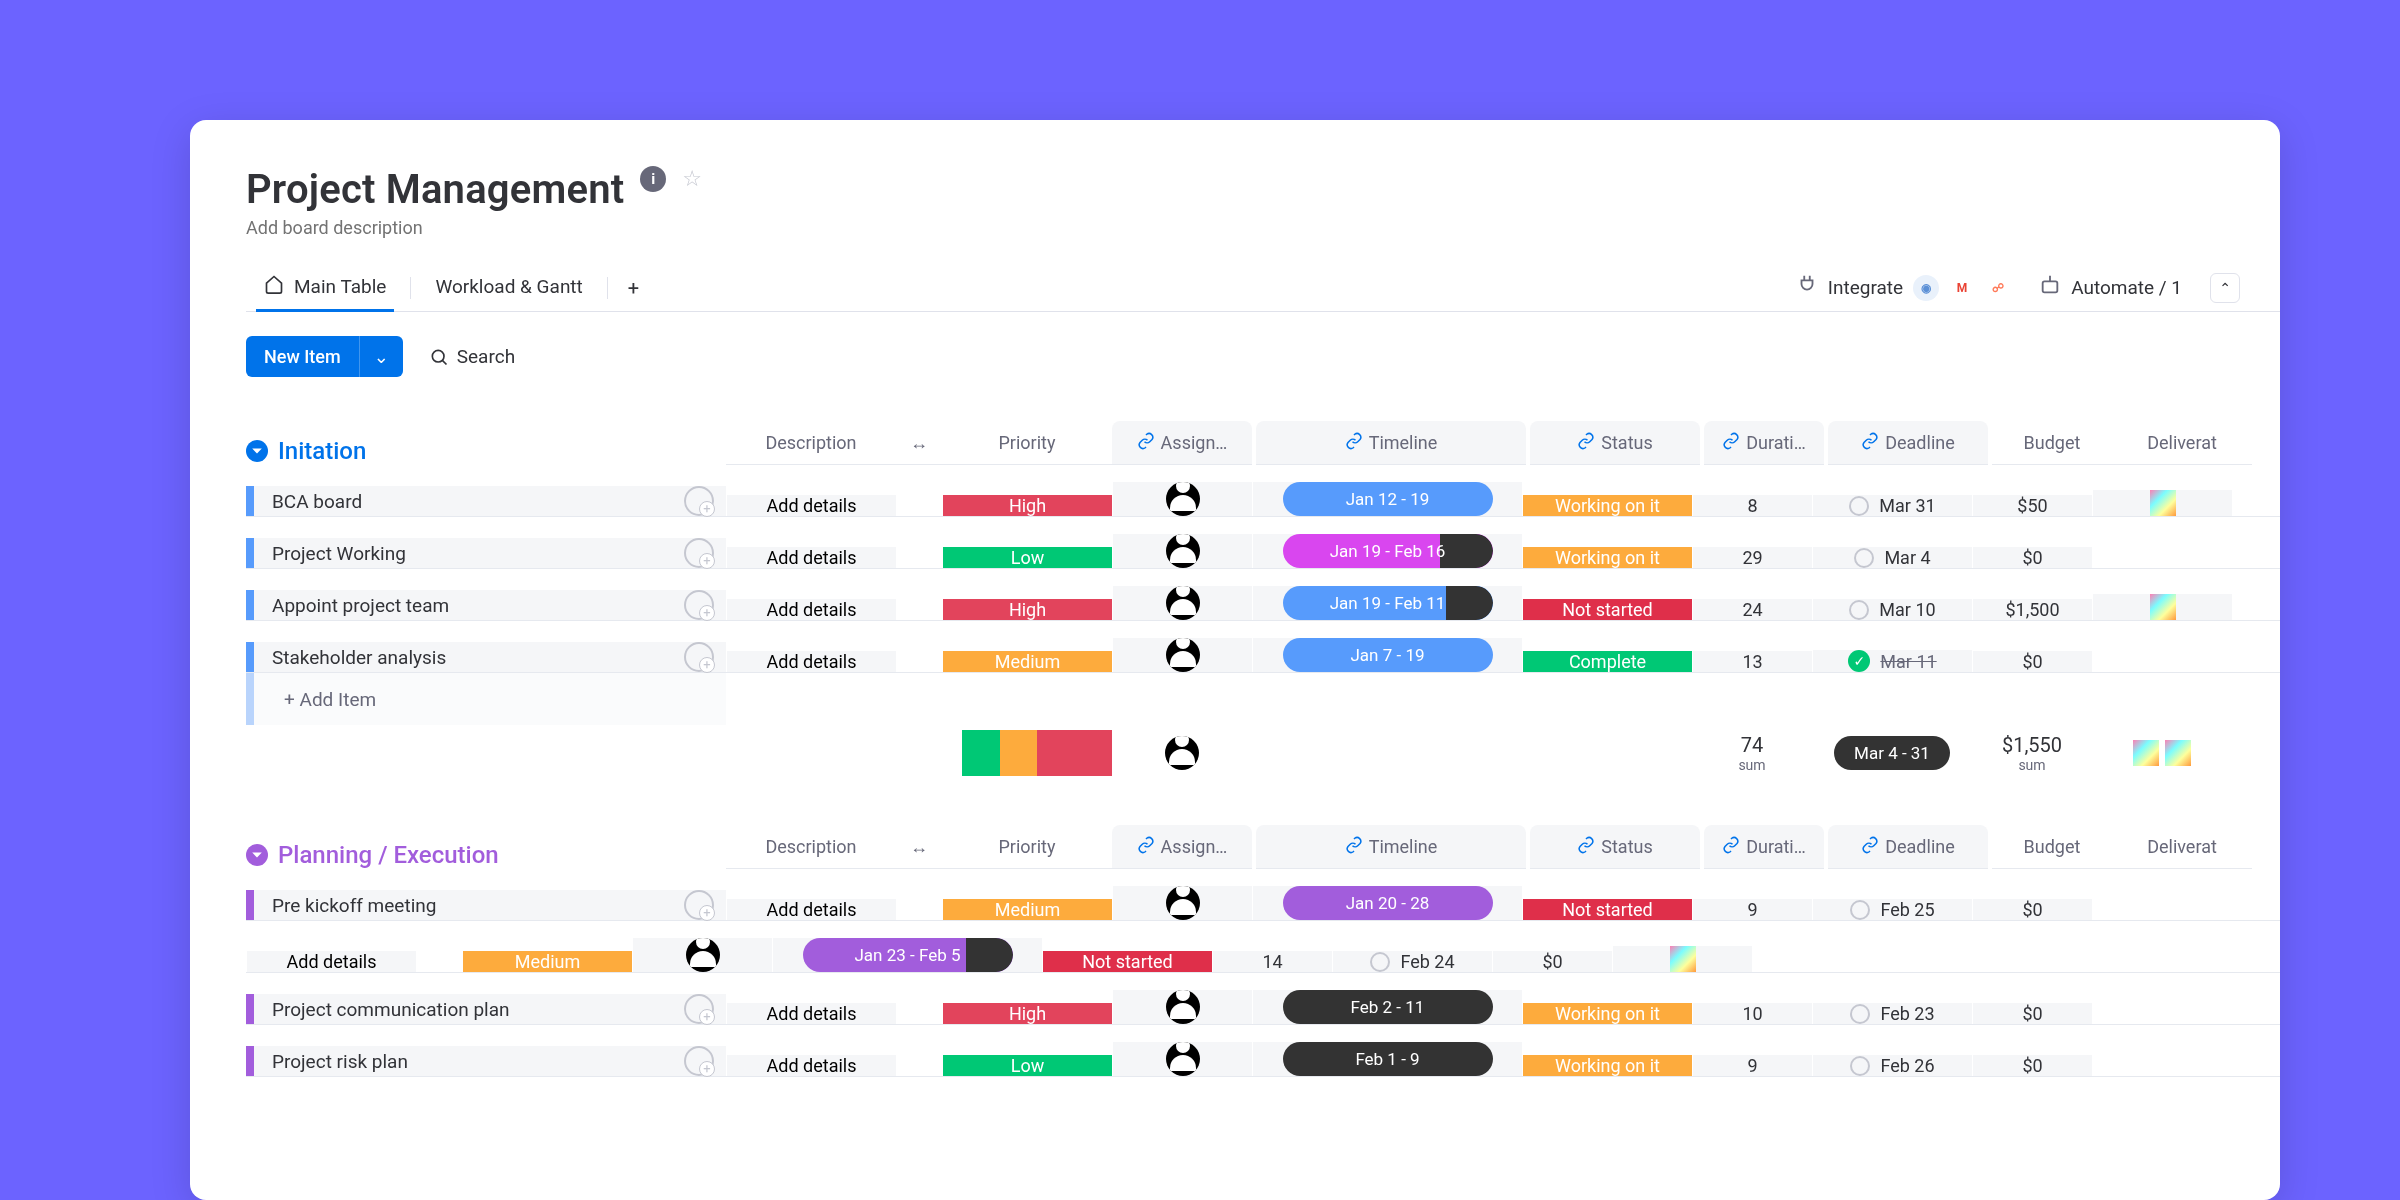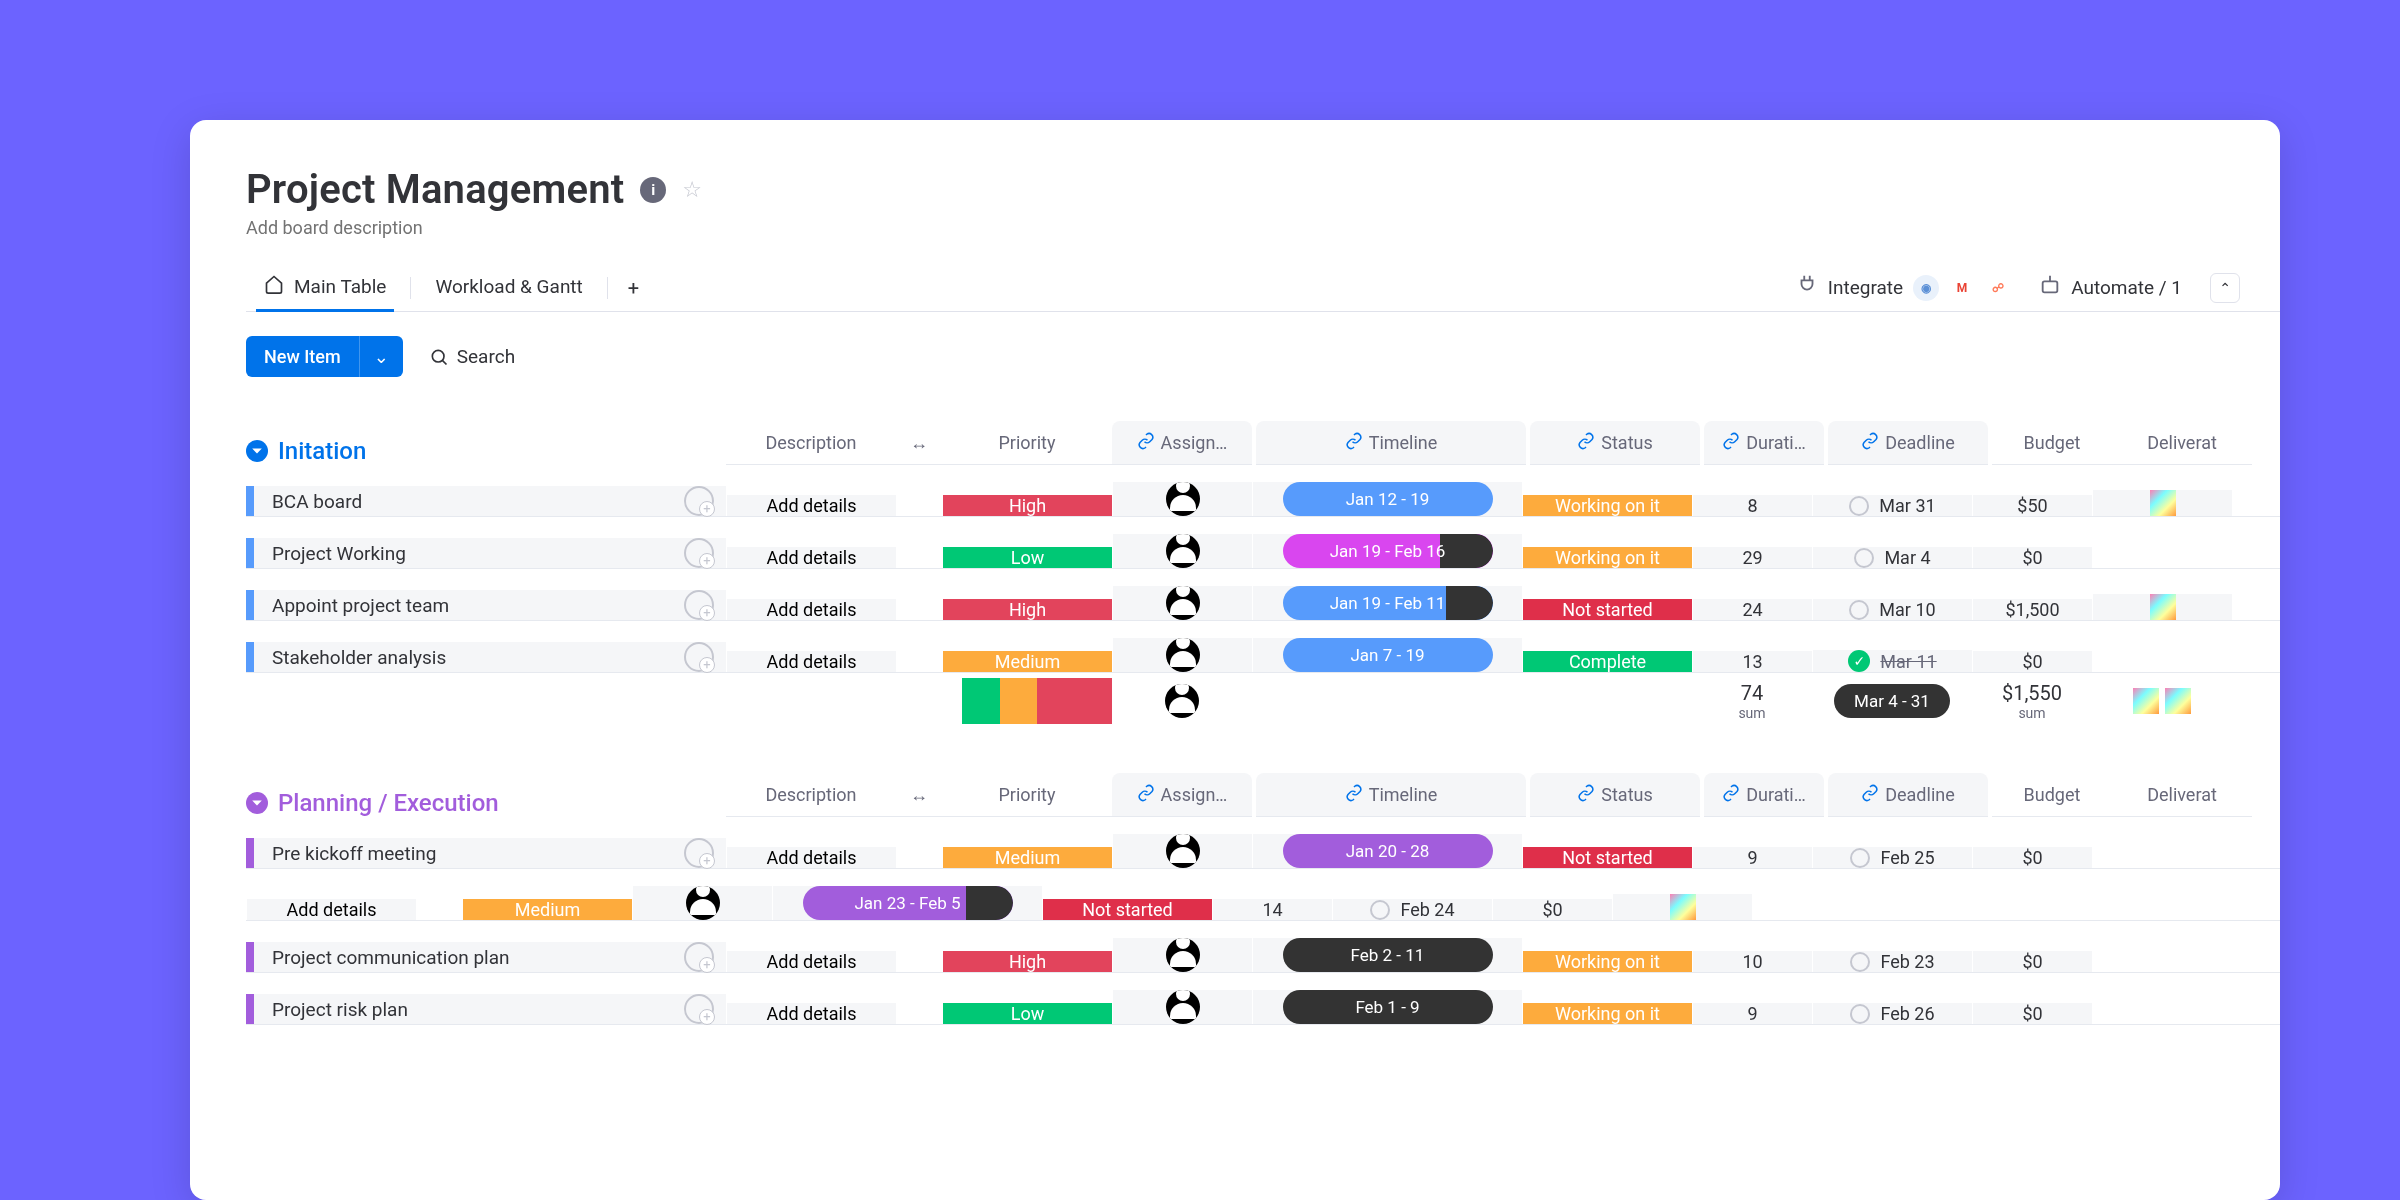--- a/index.html
+++ b/index.html
@@ -17,21 +17,21 @@
     background: #fff;
     border-radius: 16px;
     width: 2090px;
     height: 1080px;
     box-shadow: 0 10px 40px rgba(0,0,0,0.15);
     padding: 46px 0 0 56px;
     position: relative;
     overflow: hidden;
   }
   
-  .title-row { display: flex; align-items: center; gap: 16px; }
+  .title-row { display: flex; gap: 16px; }
   .title { font-size: 40px; font-weight: 600; color: #323338; letter-spacing: .2px; }
   .info-badge {
     width: 26px; height: 26px; border-radius: 50%;
     background: #676879; color: #fff; font-size: 15px; font-weight: 700;
     display: flex; align-items: center; justify-content: center;
   }
   .star { font-size: 22px; color: #c5c7d0; }
   .desc { color: #737373; font-size: 18px; margin-top: 4px; }
   
   .tabs-row {
@@ -447,20 +447,21 @@
               <div class="st-pill" style="background:#00c875">Complete</div>
             </div>
     <div class="cell c-dur dur-val">13</div>
     <div class="cell c-dead dead-cell">
               <span class="dead-check">✓</span>
               <span class="strike">Mar 11</span>
             </div>
     <div class="cell c-bud">$0</div>
     <div class="cell c-del"></div>
   </div>
+      <div class="add-item-row" style="border-left-color:#579BFC66">+ Add Item</div>
     </div>
 
   <div class="summary-row">
     <div class="spacer-left"></div>
     <div class="c-desc"></div>
     <div class="c-drag"></div>
     <div class="c-pri" style="display:flex;justify-content:flex-end">
             <div class="pri-bar">
               <div style="background:#00c875"></div>
               <div style="background:#fdab3d"></div>

